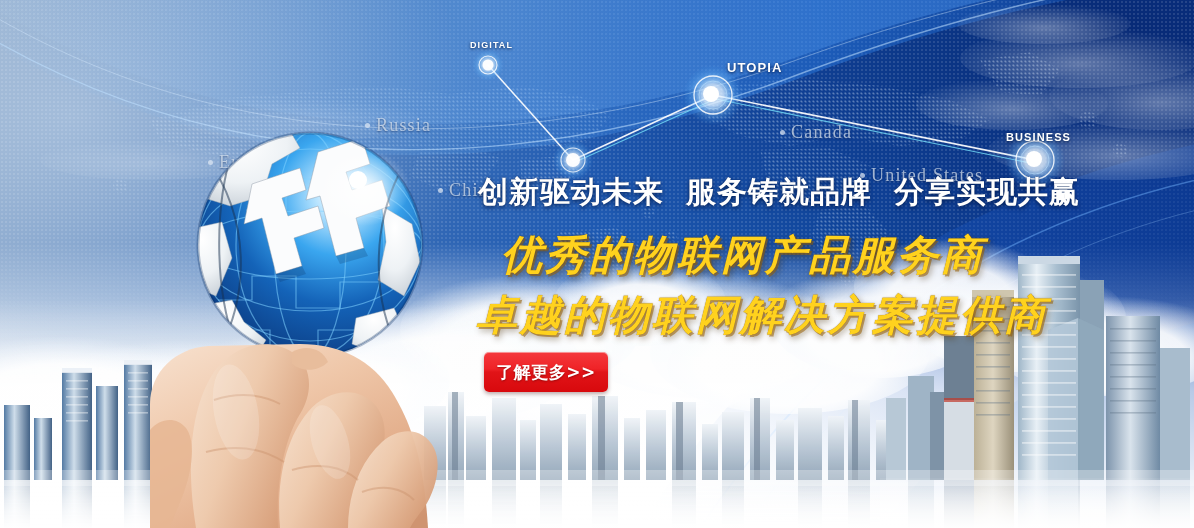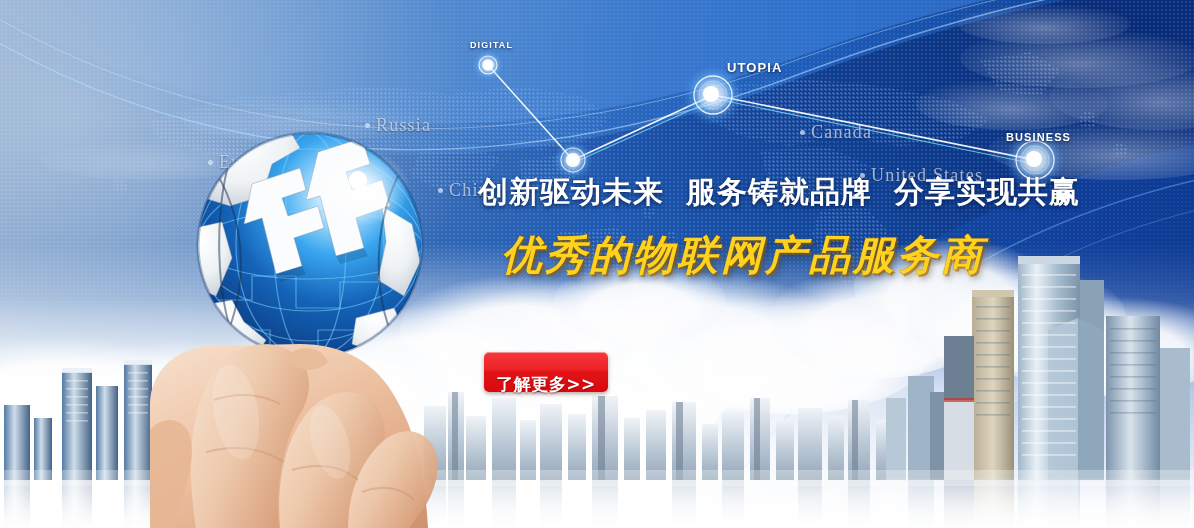--- a/index.html
+++ b/index.html
@@ -153,21 +153,21 @@
     font-size:17px;
     font-weight:bold;
     letter-spacing:.5px;
     font-family:"DejaVu Sans","Liberation Sans",sans-serif;
     background:linear-gradient(to bottom,#f4383c 0%,#ef2327 42%,#e11418 50%,#d8090d 100%);
     box-shadow:
       inset 0 1px 0 rgba(255,255,255,.45),
       0 2px 4px rgba(60,0,0,.35);
     text-shadow:0 1px 2px rgba(110,0,0,.6);
     line-height:40px;
-    padding:12px;
+    padding:0;
     text-align:center;
   }
 </style>
 </head>
 <body>
 
 <div id="banner">
 
   <div class="layer sky-base"></div>
   <div class="layer deep-right"></div>
@@ -588,21 +588,21 @@
   <div class="layer">
     <div class="place" style="left:365px;top:115px;">
       <span class="pdot"></span><span>Russia</span>
     </div>
     <div class="place" style="left:208px;top:152px;">
       <span class="pdot"></span><span>Eu</span>
     </div>
     <div class="place" style="left:438px;top:180px;">
       <span class="pdot"></span><span>Chin</span>
     </div>
-    <div class="place" style="left:800px;top:122px;">
+    <div class="place" style="left:780px;top:122px;">
       <span class="pdot"></span><span>Canada</span>
     </div>
     <div class="place" style="left:860px;top:165px;">
       <span class="pdot"></span><span>United  States</span>
     </div>
   </div>
 
   <div class="globe-hand">
     <svg viewBox="0 0 1194 528" xmlns="http://www.w3.org/2000/svg" aria-hidden="true">
       <defs>
@@ -720,17 +720,18 @@
       </g>
     </svg>
   </div>
 
   <div class="copy">
     <div class="headline">
       <span>创新驱动未来</span><span class="gap"></span><span>服务铸就品牌</span><span class="gap"></span><span>分享实现共赢</span>
     </div>
 
     <div class="slogan slogan-1">优秀的物联网产品服务商</div>
+    <div class="slogan slogan-2">卓越的物联网解决方案提供商</div>
 
     <button class="cta">了解更多&gt;&gt;</button>
   </div>
 
 </div>
 
 </body></html>

